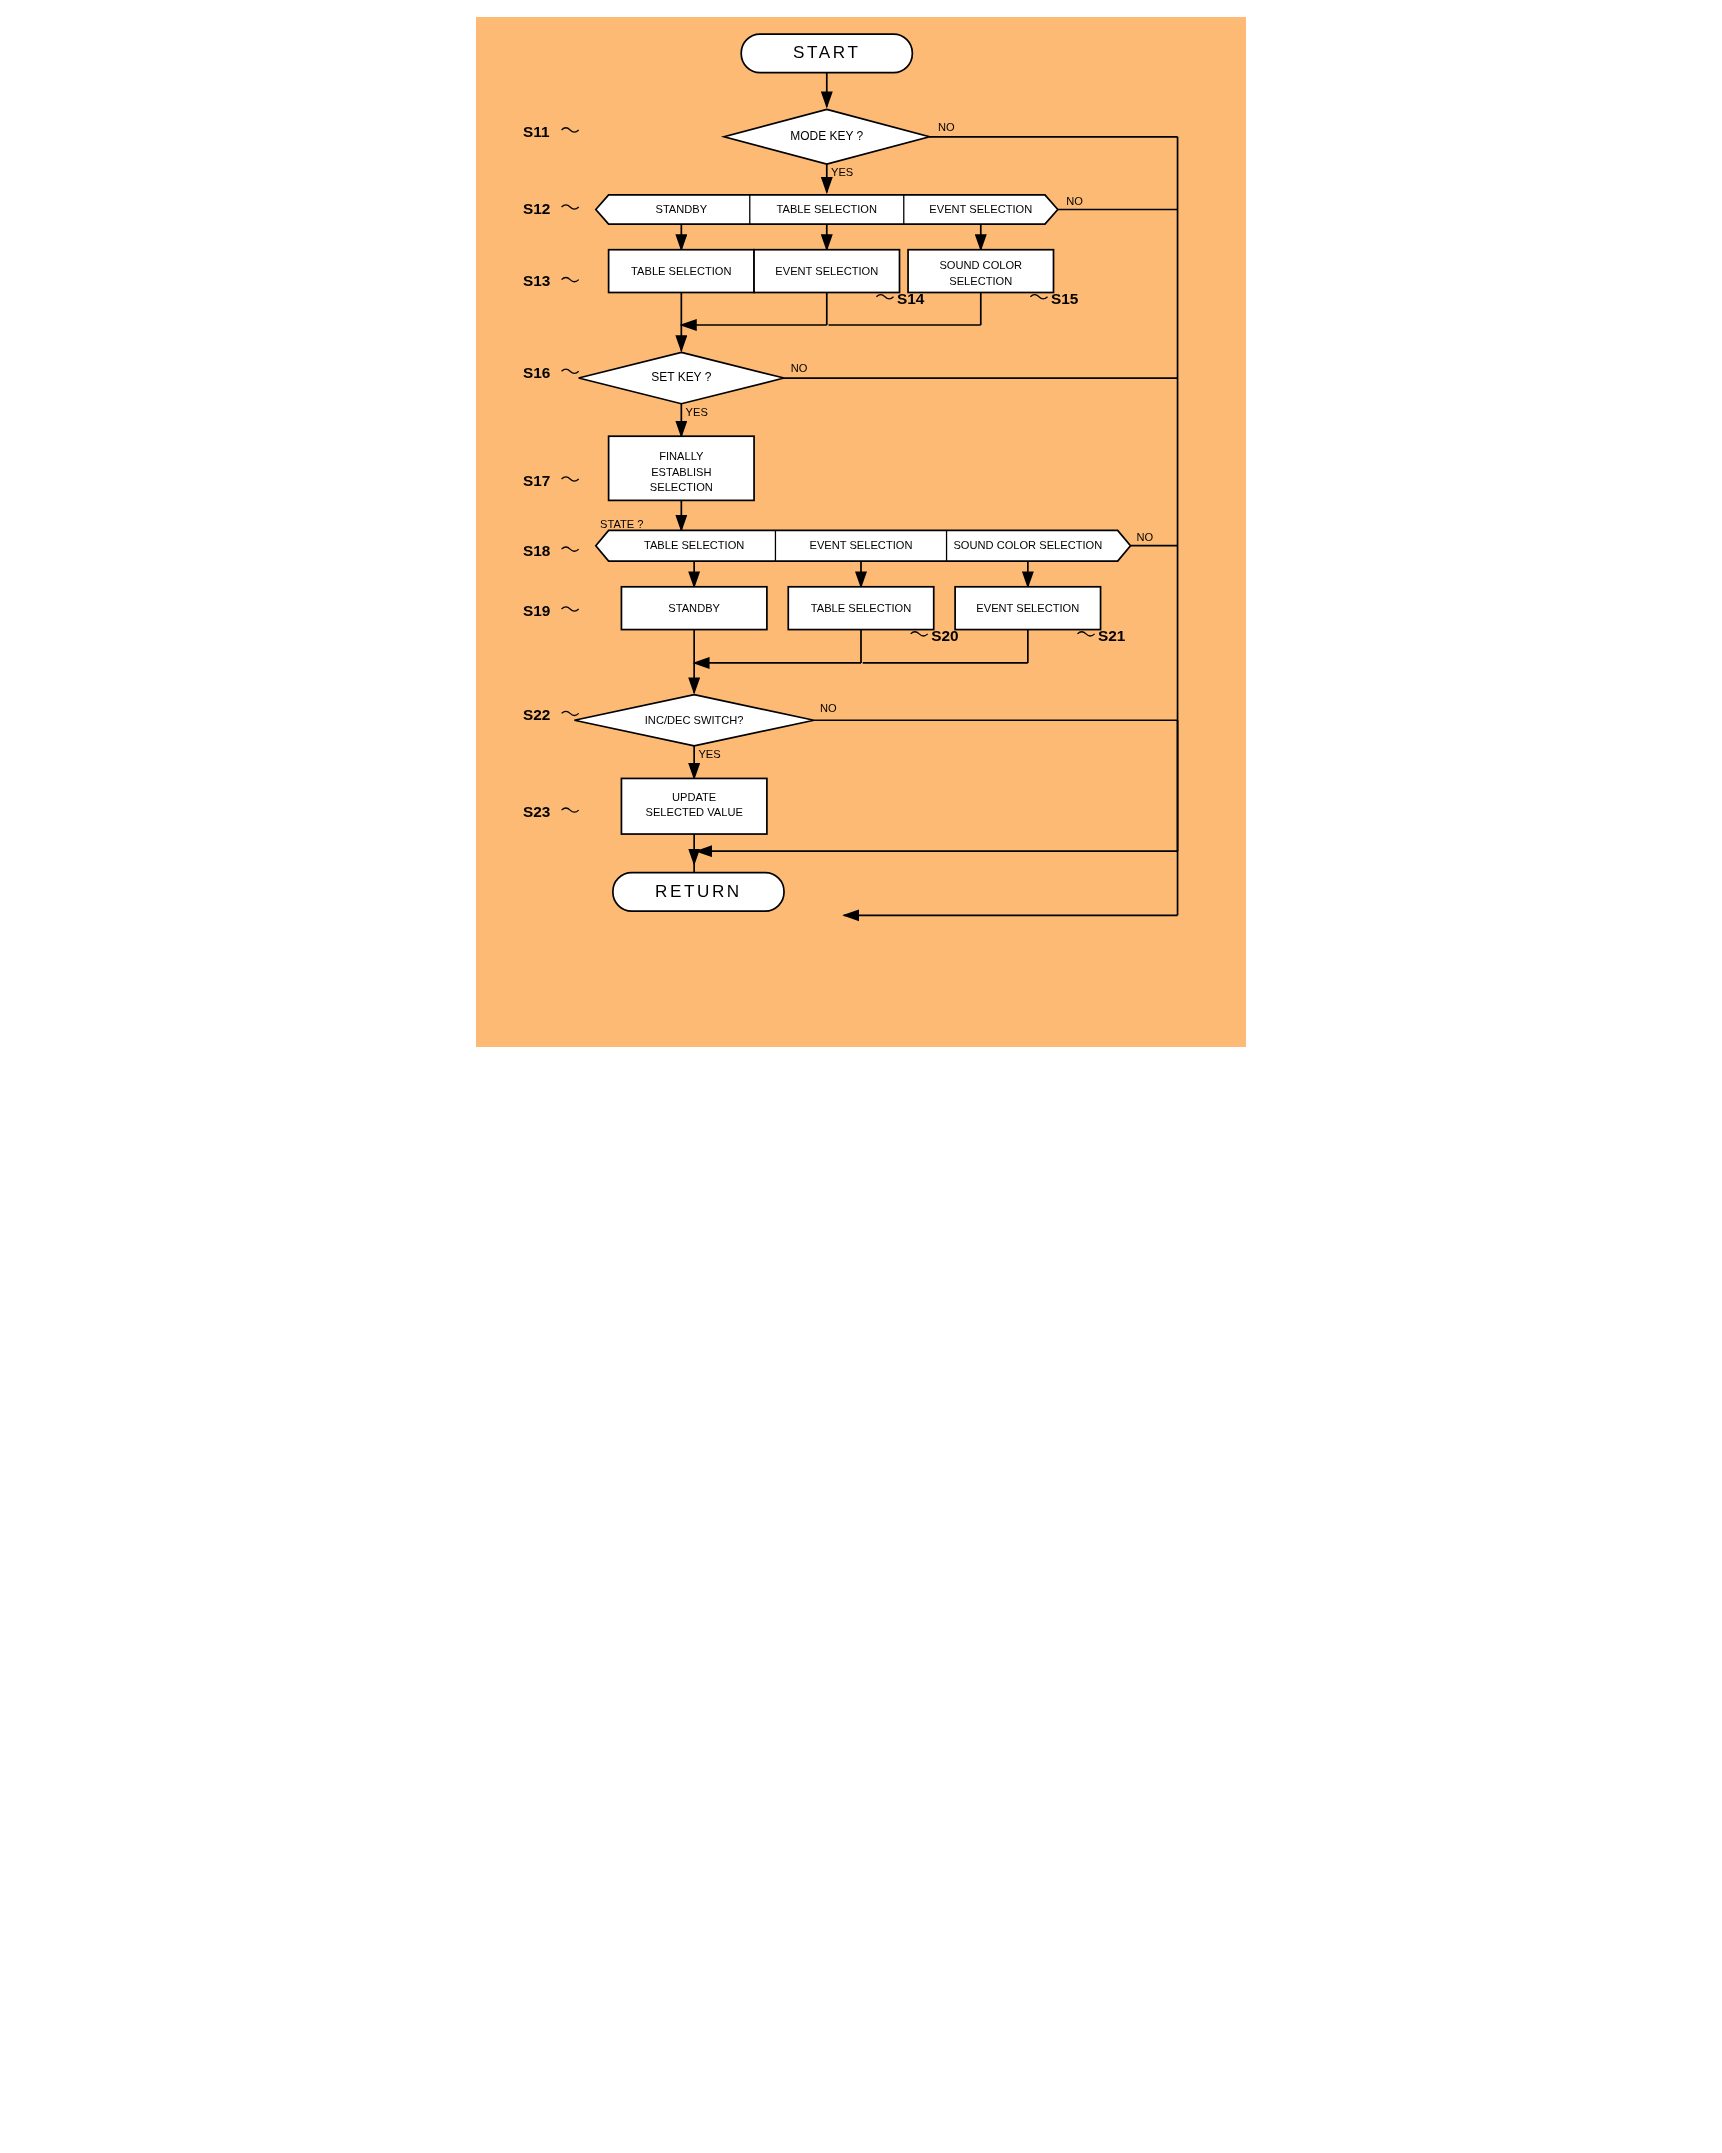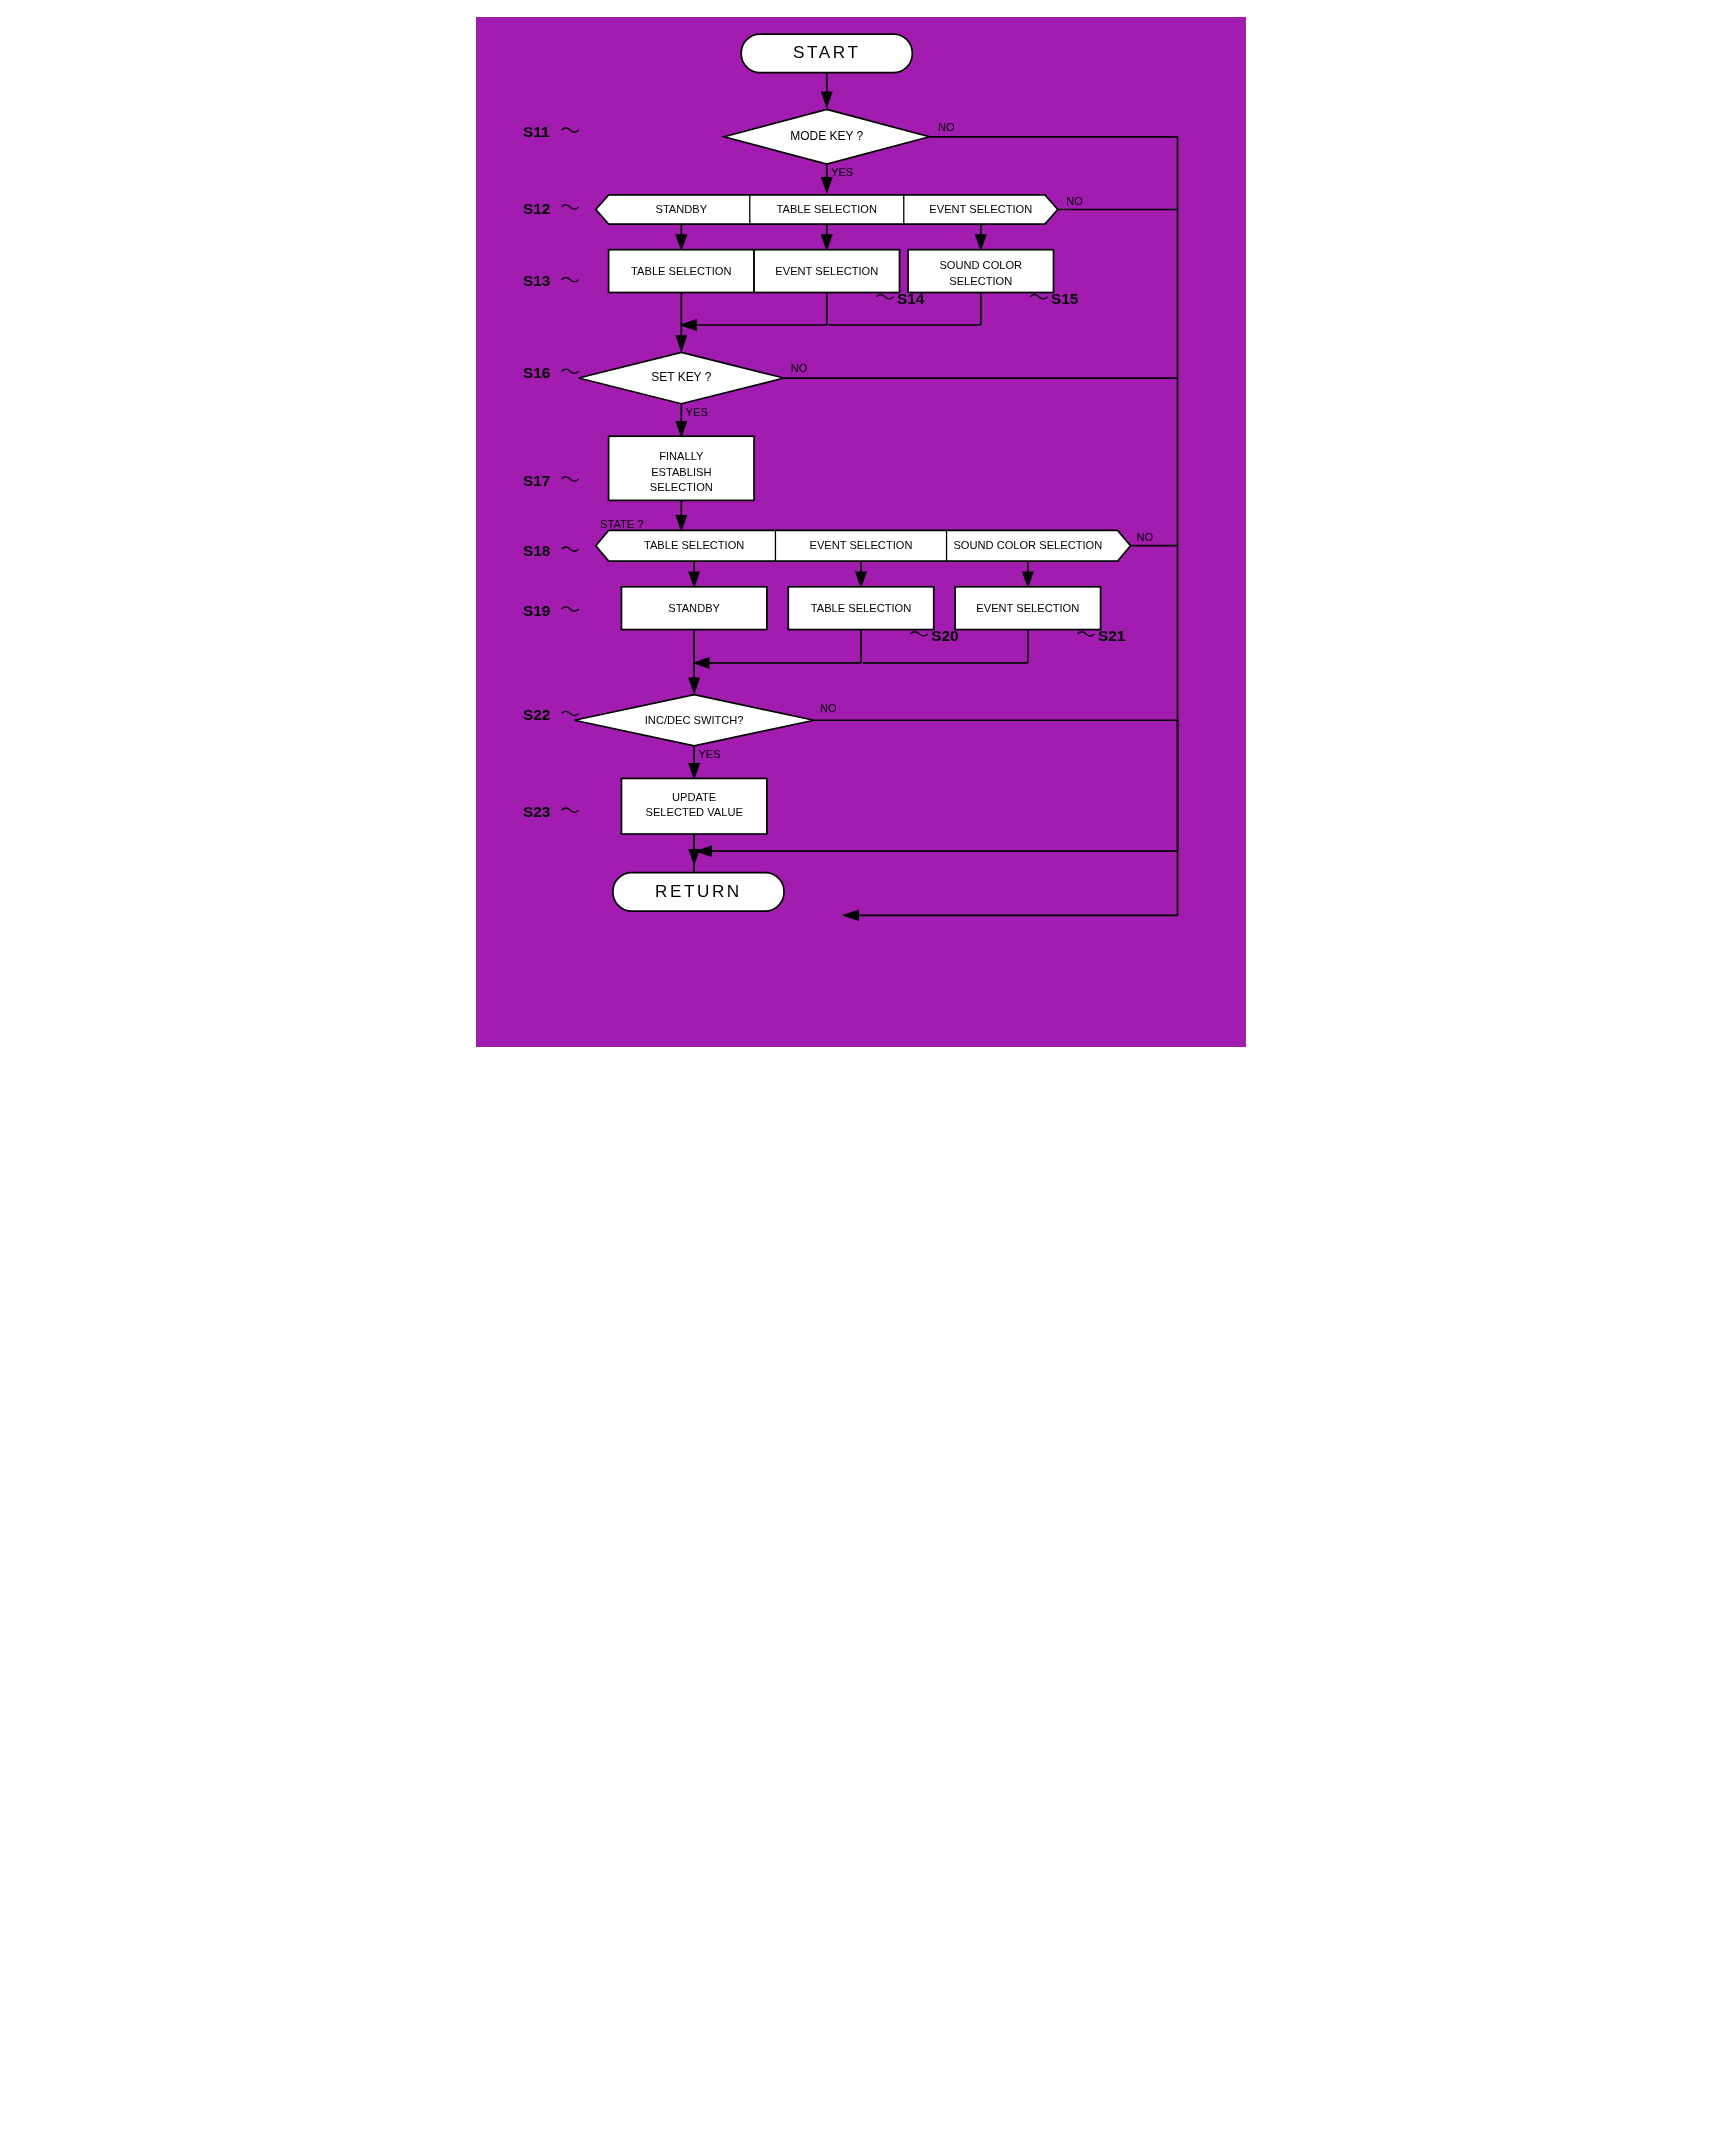--- a/index.html
+++ b/index.html
@@ -8,21 +8,21 @@
       font-family: Arial, sans-serif;
       display: flex;
       justify-content: center;
       align-items: flex-start;
       min-height: 100vh;
       padding: 17px;
     }
     .diagram-container {
       width: 770px;
       position: relative;
-      background: #a21caf;
+      background: #fdba74;
     }
     svg {
       width: 100%;
       height: auto;
     }
   </style>
 </head>
 <body>
 
 <div class="diagram-container">

